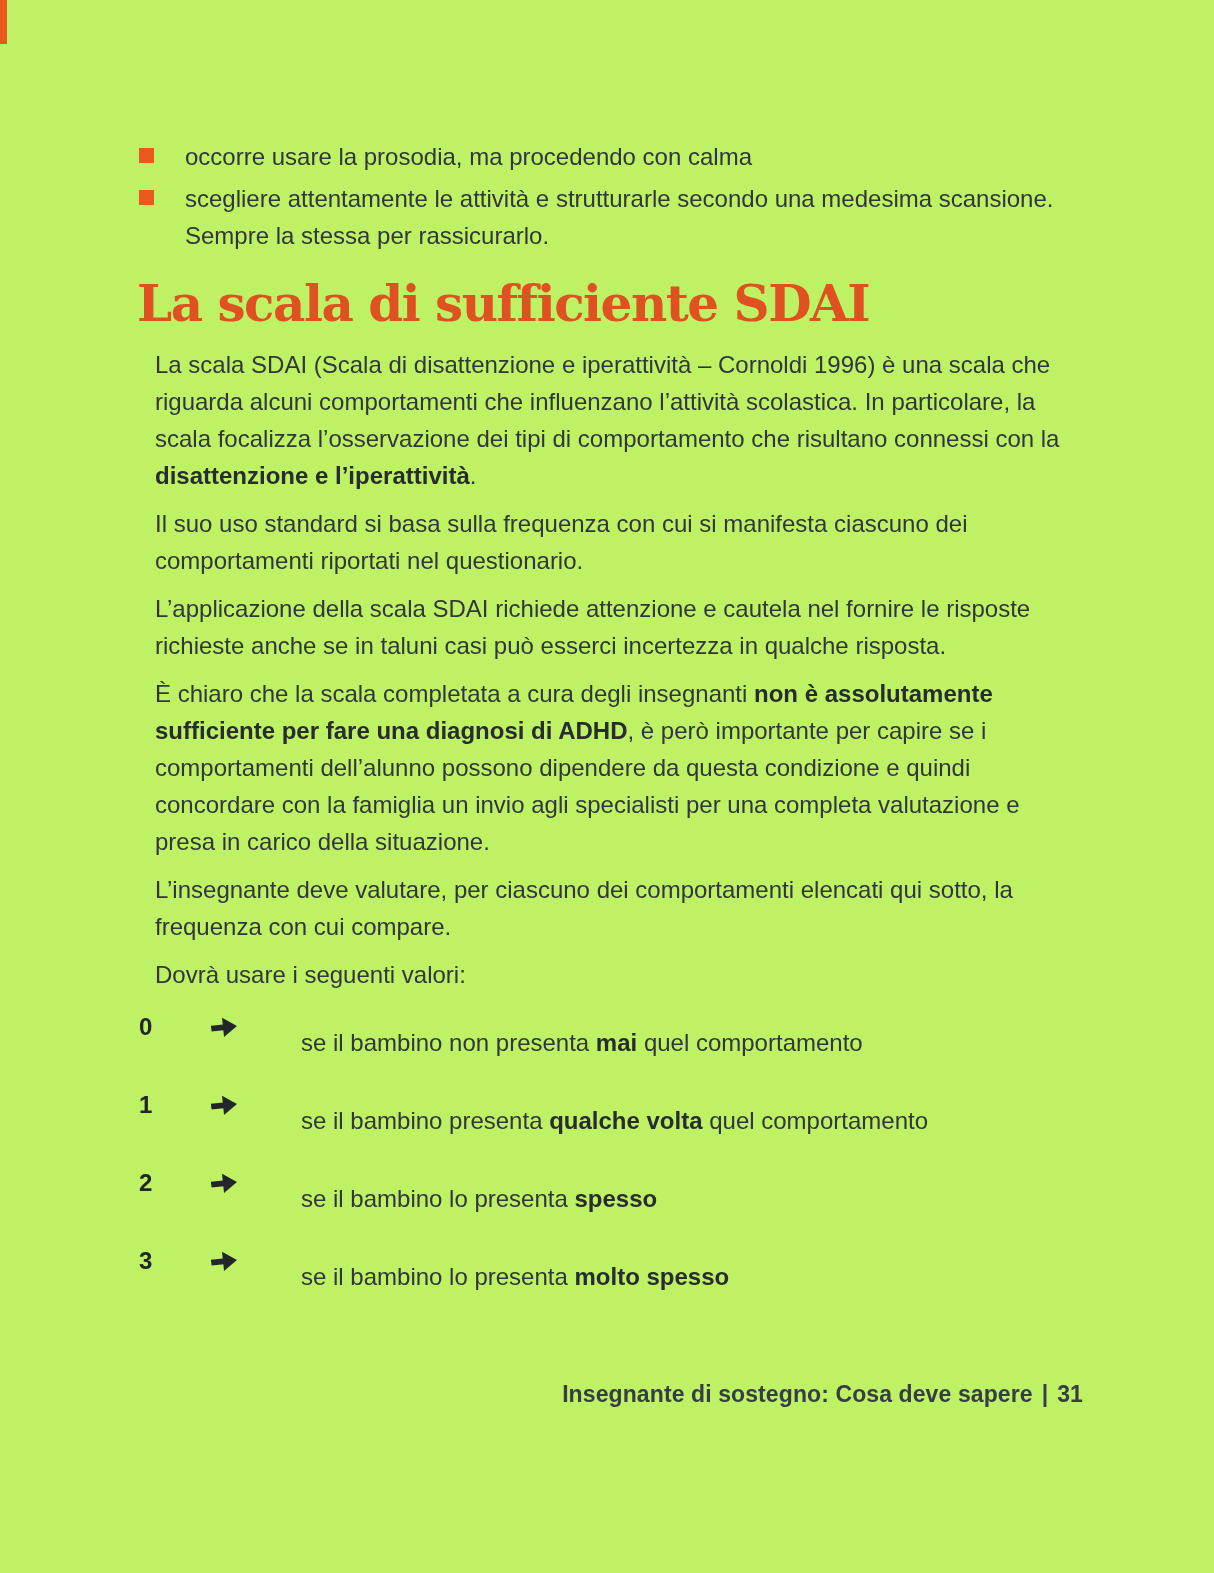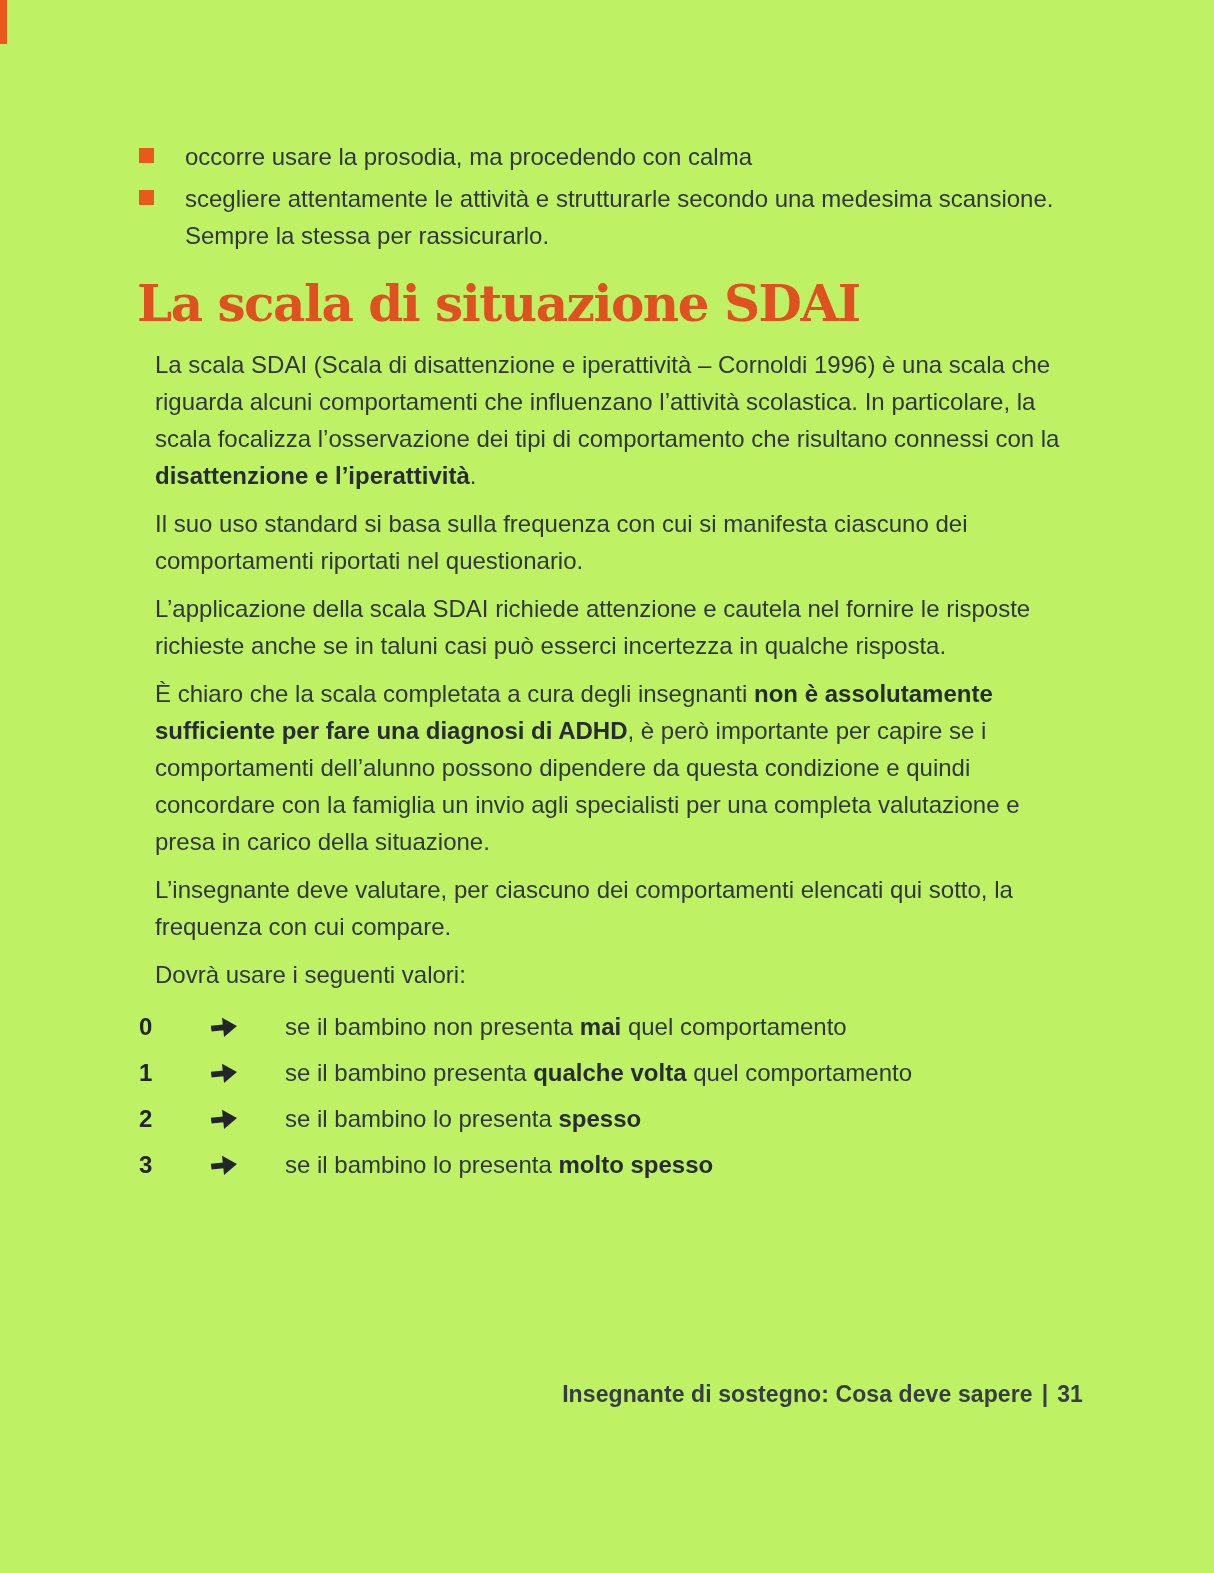--- a/index.html
+++ b/index.html
@@ -93,21 +93,21 @@
   }
   .scale-arrow {
     flex: 0 0 74px;
     padding-top: 7px;
   }
   .scale-arrow svg {
     display: block;
     transform: rotate(-6deg);
   }
   .scale-text {
-    margin: 0;
+    margin: 16px;
   }
   
   .footer {
     position: absolute;
     top: 1381px;
     right: 131px;
     font-size: 23px;
     font-weight: bold;
     letter-spacing: 0.1px;
     color: #363D45;
@@ -130,21 +130,21 @@
         <li class="bullet-item">
           <span class="bullet-square" style="background: rgb(232, 89, 27);"></span>
           <p class="bullet-text"><span>occorre usare la prosodia, ma procedendo con calma</span></p>
         </li>
         <li class="bullet-item">
           <span class="bullet-square" style="background: rgb(232, 89, 27);"></span>
           <p class="bullet-text"><span>scegliere attentamente le attività e strutturarle secondo una medesima scansione. Sempre la stessa per rassicurarlo.</span></p>
         </li>
       </ul>
 
-    <h1 class="section-title" style="color: rgb(223, 81, 32);">La scala di situazione SDAI</h1>
+    <h1 class="section-title" style="color: rgb(223, 81, 32);">La scala di sufficiente SDAI</h1>
 
     <div id="paragraphs">
         <p class="para"><span>La scala SDAI (Scala di disattenzione e iperattività – Cornoldi 1996) è una scala che riguarda alcuni comportamenti che influenzano l’attività scolastica.  In particolare, la scala focalizza l’osservazione dei tipi di comportamento che risultano connessi con la </span><strong>disattenzione e l’iperattività</strong><span>.</span></p>
         <p class="para"><span>Il suo uso standard si basa sulla frequenza con cui si manifesta ciascuno dei comportamenti riportati nel questionario.</span></p>
         <p class="para"><span>L’applicazione della scala SDAI richiede attenzione e cautela nel fornire le risposte richieste anche se in taluni casi può esserci incertezza in qualche risposta.</span></p>
         <p class="para"><span>È chiaro che la scala completata a cura degli insegnanti </span><strong>non è assolutamente sufficiente per fare una diagnosi di ADHD</strong><span>, è però importante per capire se i comportamenti dell’alunno possono dipendere da questa condizione e quindi concordare con la famiglia un invio agli specialisti per una completa valutazione e presa in carico della situazione.</span></p>
         <p class="para"><span>L’insegnante deve valutare, per ciascuno dei comportamenti elencati qui sotto, la frequenza con cui compare.</span></p>
         <p class="para"><span>Dovrà usare i seguenti valori:</span></p>
       </div>
 

